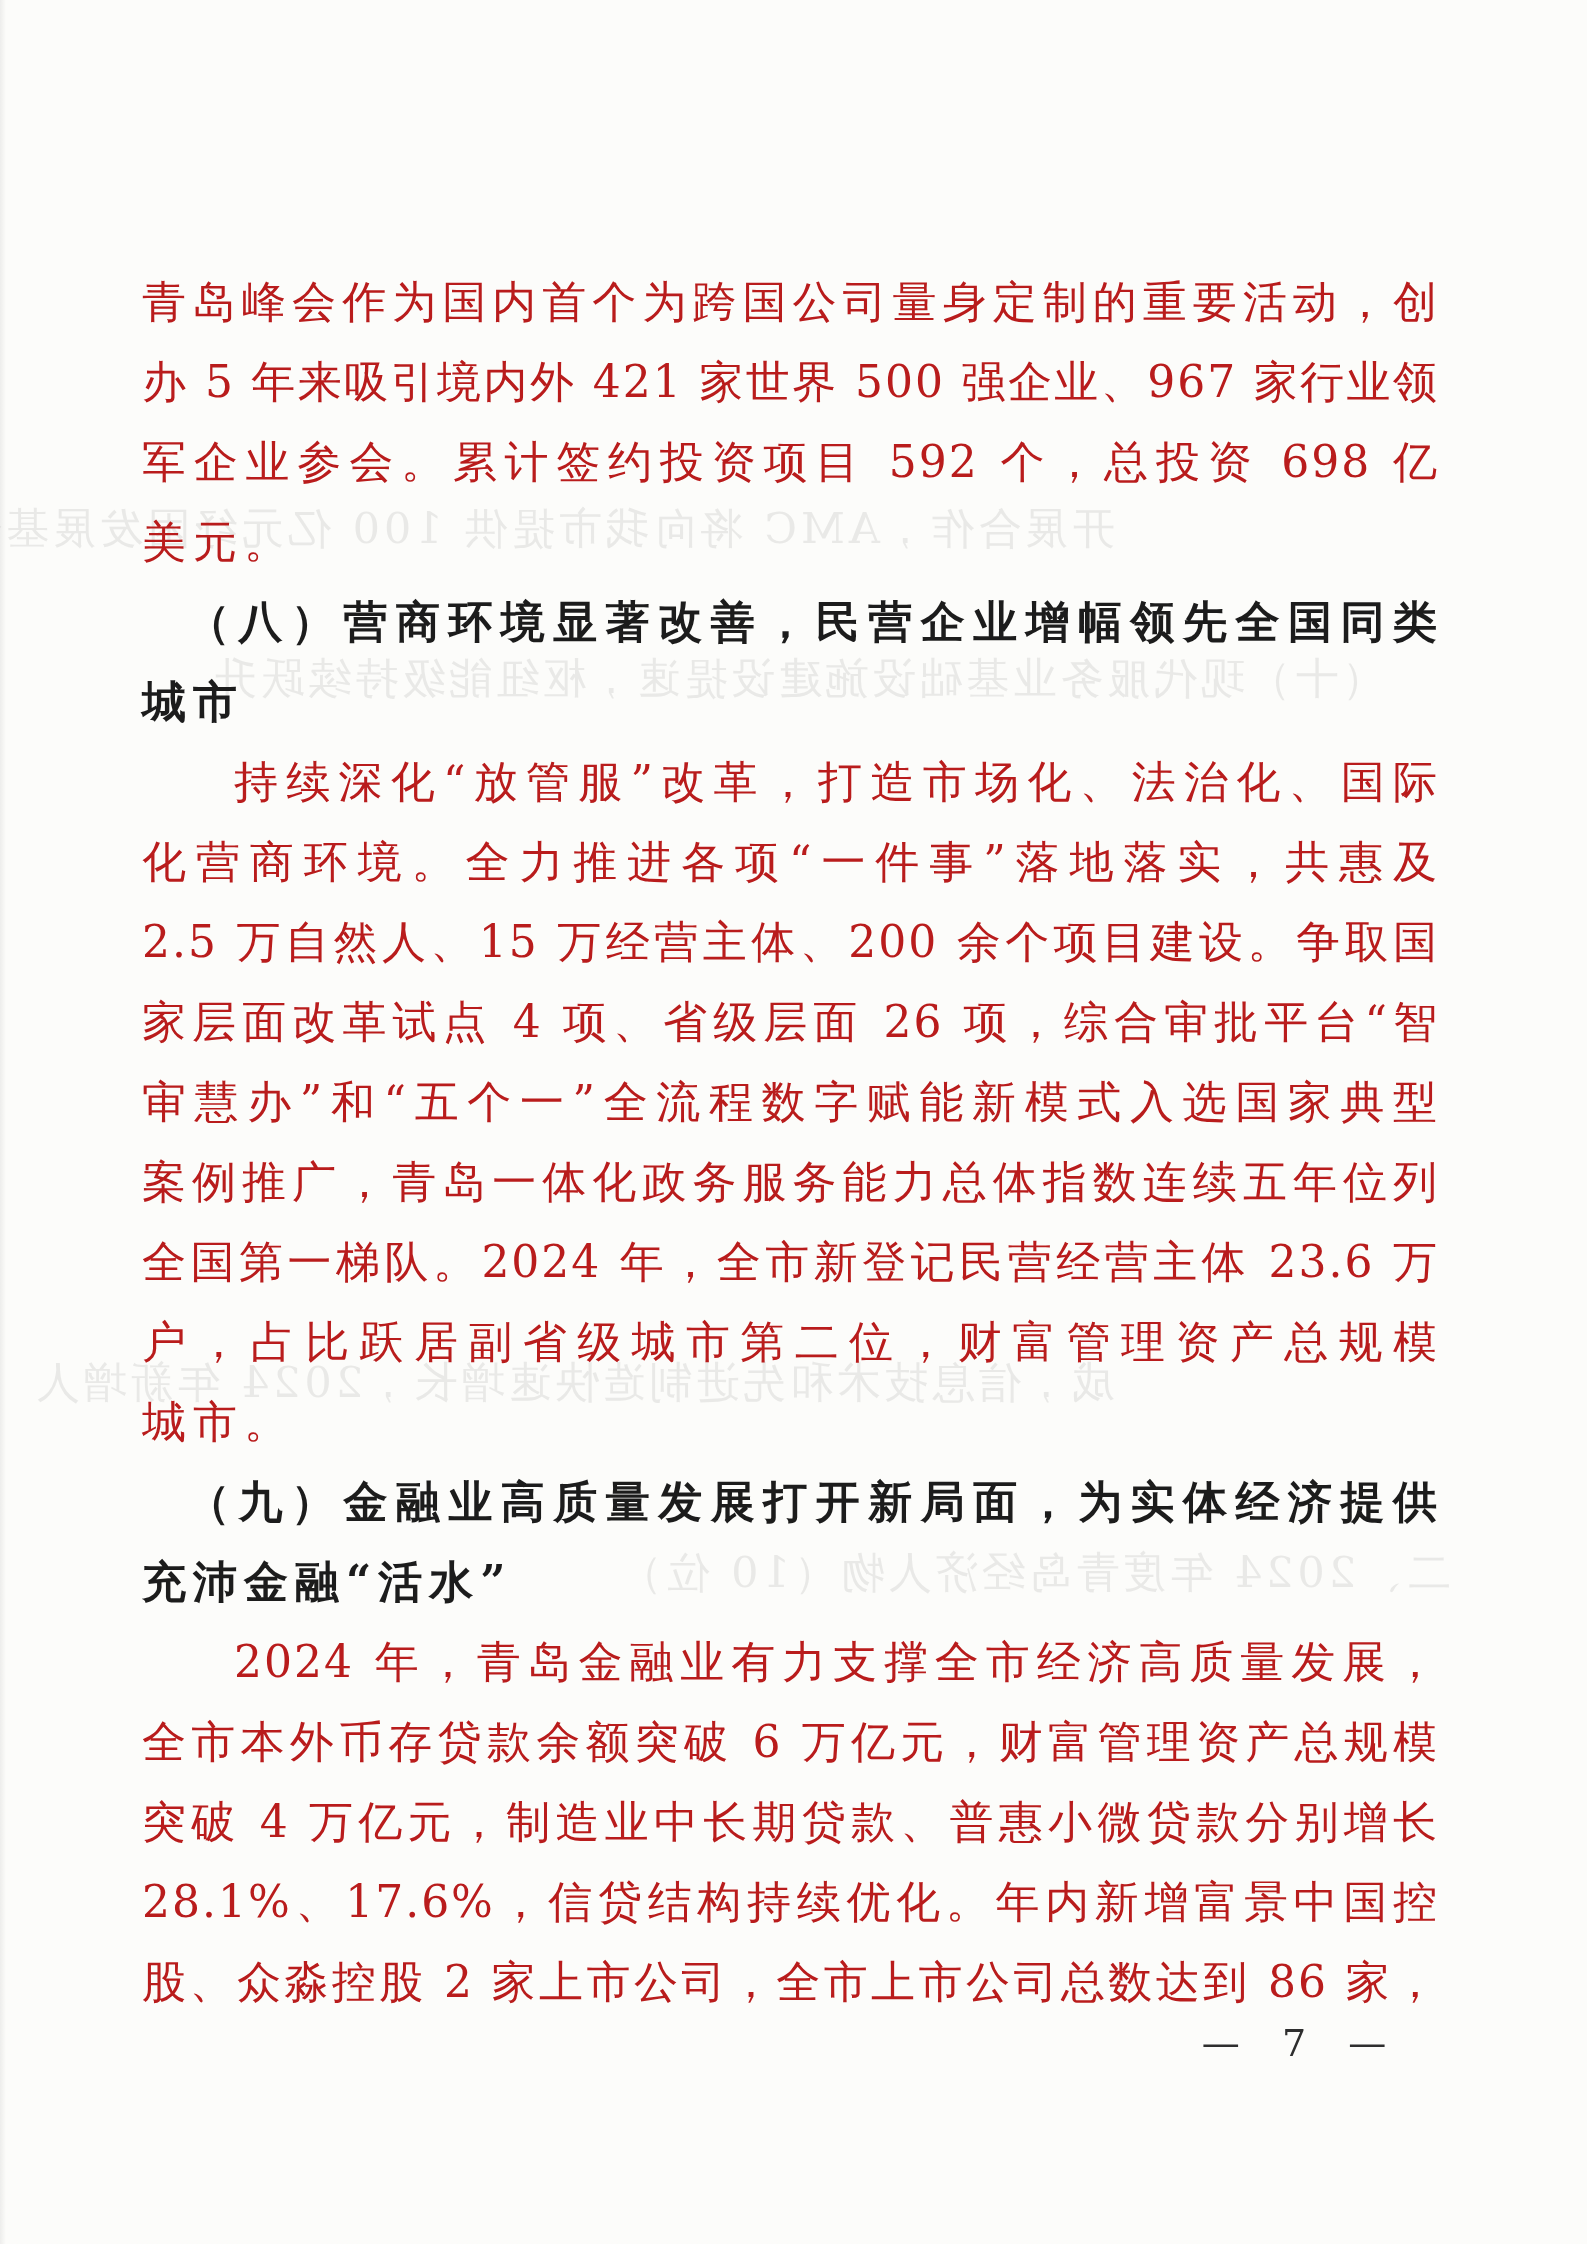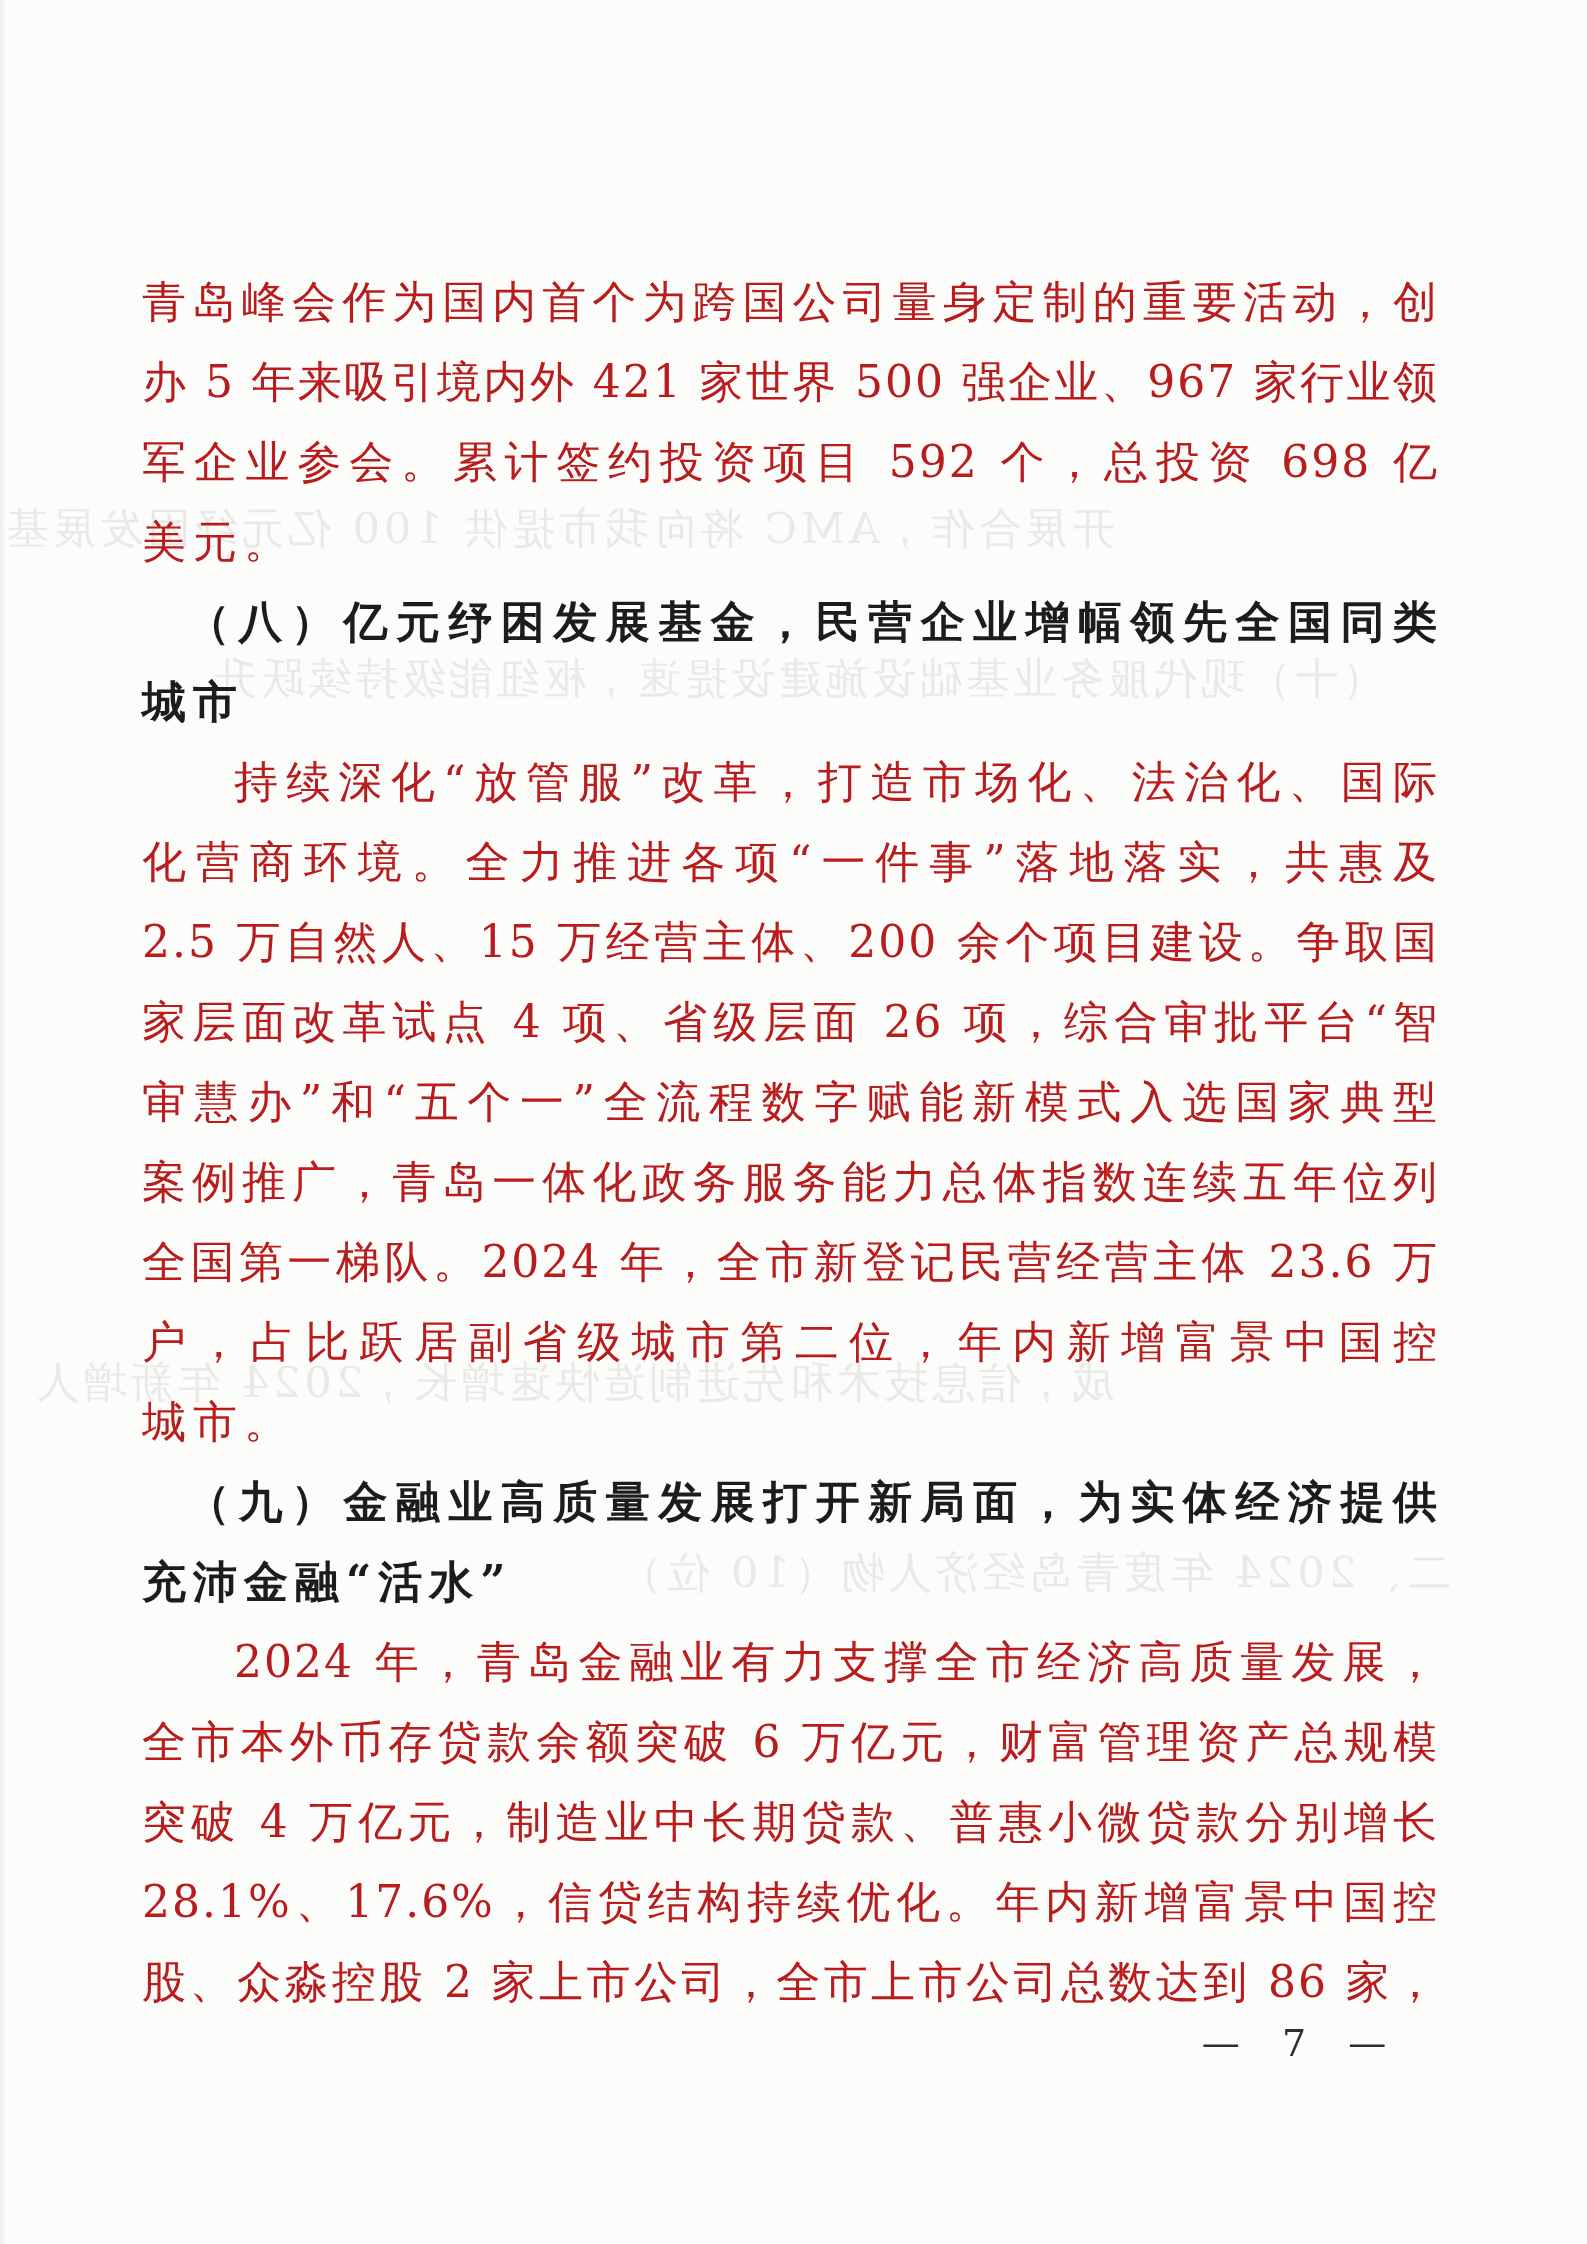--- a/index.html
+++ b/index.html
@@ -57,31 +57,31 @@
   <p class="ghost ghost2">（十）现代服务业基础设施建设提速，枢纽能级持续跃升</p>
   <p class="ghost ghost3">成，信息技术和先进制造快速增长，2024 年新增人</p>
   <p class="ghost ghost4">二、2024 年度青岛经济人物（10 位）</p>
 
   <div class="textblock">
     <p class="line">青岛峰会作为国内首个为跨国公司量身定制的重要活动，创</p>
     <p class="line">办 5 年来吸引境内外 421 家世界 500 强企业、967 家行业领</p>
     <p class="line">军企业参会。累计签约投资项目 592 个，总投资 698 亿</p>
     <p class="line lastline">美元。</p>
 
-    <p class="line heading indent-heading">（八）亿元纾困发展基金，民营企业增幅领先全国同类</p>
+    <p class="line heading indent-heading">（八）营商环境显著改善，民营企业增幅领先全国同类</p>
     <p class="line heading lastline">城市</p>
 
     <p class="line indent-body">持续深化“放管服”改革，打造市场化、法治化、国际</p>
     <p class="line">化营商环境。全力推进各项“一件事”落地落实，共惠及</p>
     <p class="line">2.5 万自然人、15 万经营主体、200 余个项目建设。争取国</p>
     <p class="line">家层面改革试点 4 项、省级层面 26 项，综合审批平台“智</p>
     <p class="line">审慧办”和“五个一”全流程数字赋能新模式入选国家典型</p>
     <p class="line">案例推广，青岛一体化政务服务能力总体指数连续五年位列</p>
     <p class="line">全国第一梯队。2024 年，全市新登记民营经营主体 23.6 万</p>
-    <p class="line">户，占比跃居副省级城市第二位，年内新增富景中国控</p>
+    <p class="line">户，占比跃居副省级城市第二位，财富管理资产总规模</p>
     <p class="line lastline">城市。</p>
 
     <p class="line heading indent-heading">（九）金融业高质量发展打开新局面，为实体经济提供</p>
     <p class="line heading lastline">充沛金融“活水”</p>
 
     <p class="line indent-body">2024 年，青岛金融业有力支撑全市经济高质量发展，</p>
     <p class="line">全市本外币存贷款余额突破 6 万亿元，财富管理资产总规模</p>
     <p class="line">突破 4 万亿元，制造业中长期贷款、普惠小微贷款分别增长</p>
     <p class="line">28.1%、17.6%，信贷结构持续优化。年内新增富景中国控</p>
     <p class="line">股、众淼控股 2 家上市公司，全市上市公司总数达到 86 家，</p>

